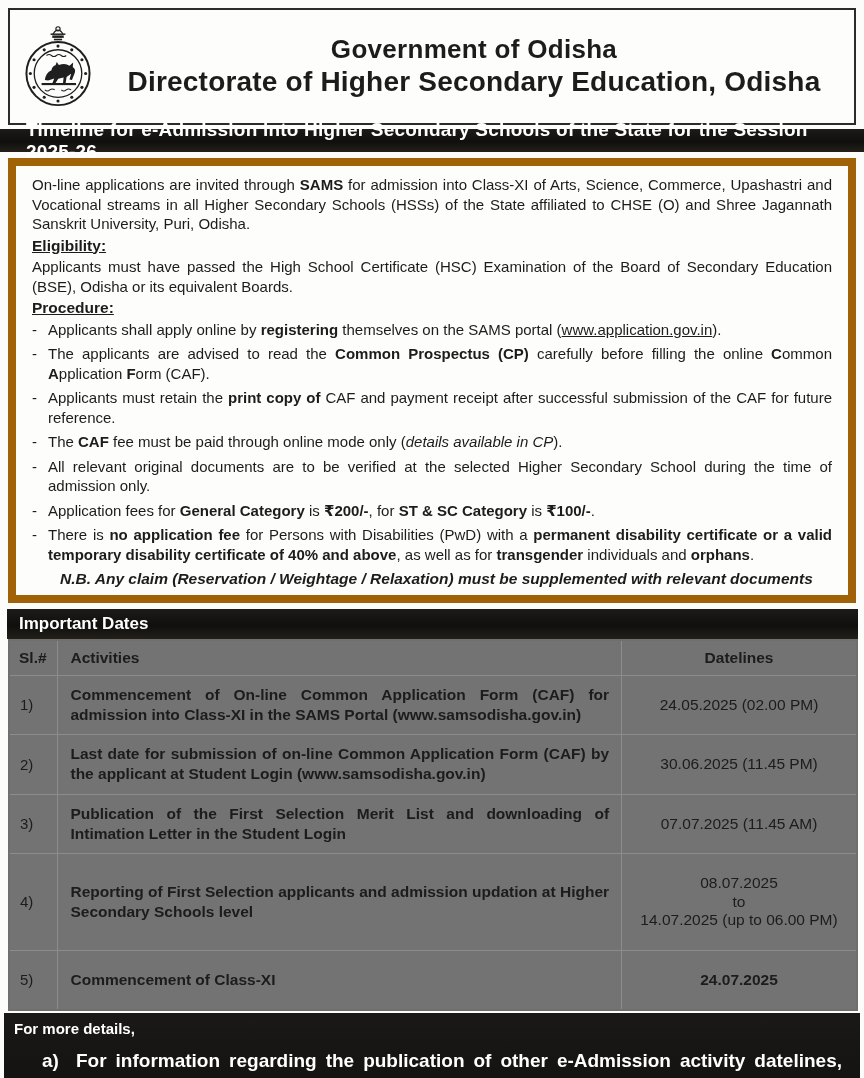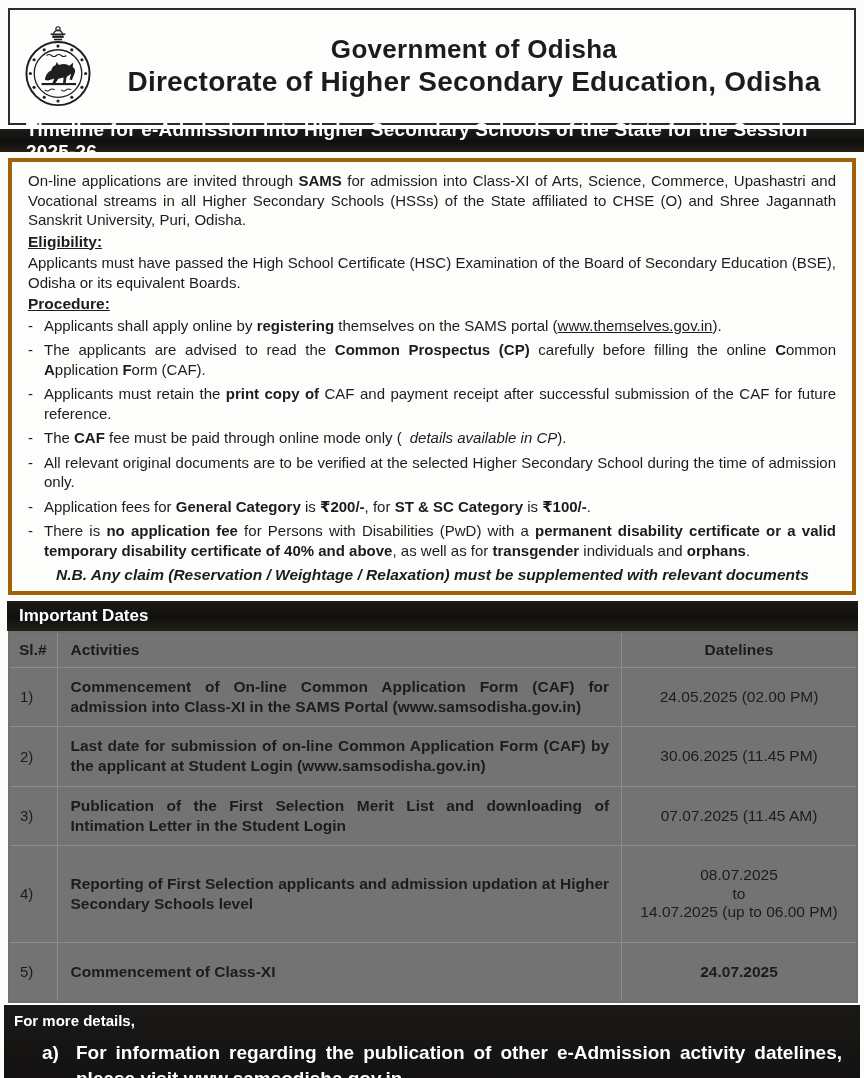--- a/index.html
+++ b/index.html
@@ -4,21 +4,21 @@
 <style>
   * { margin:0; padding:0; box-sizing:border-box; }
   html,body { background:#ffffff; }
   .page {
     width:864px; height:1078px; position:relative; overflow:hidden;
     background:#fcfcfa; color:#1c1c1c;
     font-family:"Liberation Sans","DejaVu Sans",sans-serif;
     padding-top:8px;
   }
   .b { font-weight:bold; }
-  .i { font-style:italic;margin-left:8px; }
+  .i { font-style:italic; }
   .u { text-decoration:underline; }
 
   
   .header-box {
     margin:0 8px; height:117px; border:2px solid #2b2b2b;
     display:flex; align-items:center; background:#fdfdfc;
   }
   .logo { width:96px; display:flex; justify-content:center; align-items:center; }
   .titles { flex:1; text-align:center; padding-right:12px; line-height:1.22; }
   .t1 { font-size:26px; font-weight:bold; letter-spacing:.3px; }
@@ -27,21 +27,21 @@
   
   .banner {
     background:linear-gradient(180deg,#1d1b19,#100f0e 55%,#232019);
     color:#fff; font-weight:bold; display:flex; align-items:center;
   }
   .banner.timeline { margin-top:4px; height:23px; font-size:19px; padding:0 10px 0 26px; letter-spacing:.2px; }
   .banner.dates { margin:6px 6px 0 7px; height:30px; font-size:17px; padding-left:12px; }
 
   
   .content-box {
-    margin:6px 8px 0; border:4px solid #a16207; background:#fdfdfb;
+    margin:6px 8px 0; border:8px solid #a16207; background:#fdfdfb;
     padding:9px 16px 6px; font-size:15px; line-height:19.5px; text-align:justify;
   }
   .para { margin-bottom:2px; }
   .sechead { font-weight:bold; text-decoration:underline; font-size:15.5px; margin:2px 0 2px; }
   .pitem { display:flex; margin-bottom:5px; }
   .pmark { width:16px; flex:0 0 16px; text-align:left; }
   .ptext { flex:1; text-align:justify; }
   .nb { font-weight:bold; font-style:italic; padding-left:28px; margin-top:5px; font-size:15.5px; text-align:left; }
 
   
@@ -125,21 +125,21 @@
   </div>
 
   <div class="content-box">
     <p class="para"><span>On-line applications are invited through </span><span class="b">SAMS</span><span> for admission into Class-XI of Arts, Science, Commerce, Upashastri and Vocational streams in all Higher Secondary Schools (HSSs) of the State affiliated to CHSE (O) and Shree Jagannath Sanskrit University, Puri, Odisha.</span></p>
     <div class="sechead">Eligibility:</div>
     <p class="para">Applicants must have passed the High School Certificate (HSC) Examination of the Board of Secondary Education (BSE), Odisha or its equivalent Boards.</p>
     <div class="sechead">Procedure:</div>
     <div id="procedure-list">
         <div class="pitem">
           <span class="pmark">-</span>
-          <span class="ptext"><span>Applicants shall apply online by </span><span class="b">registering</span><span> themselves on the SAMS portal (</span><span class="u">www.themselves.gov.in</span><span>).</span></span>
+          <span class="ptext"><span>Applicants shall apply online by </span><span class="b">registering</span><span> themselves on the SAMS portal (</span><span class="u">www.application.gov.in</span><span>).</span></span>
         </div>
         <div class="pitem">
           <span class="pmark">-</span>
           <span class="ptext"><span>The applicants are advised to read the </span><span class="b">Common Prospectus (CP)</span><span> carefully before filling the online </span><span class="b">C</span><span>ommon </span><span class="b">A</span><span>pplication </span><span class="b">F</span><span>orm (CAF).</span></span>
         </div>
         <div class="pitem">
           <span class="pmark">-</span>
           <span class="ptext"><span>Applicants must retain the </span><span class="b">print copy of</span><span> CAF and payment receipt after successful submission of the CAF for future reference.</span></span>
         </div>
         <div class="pitem">

